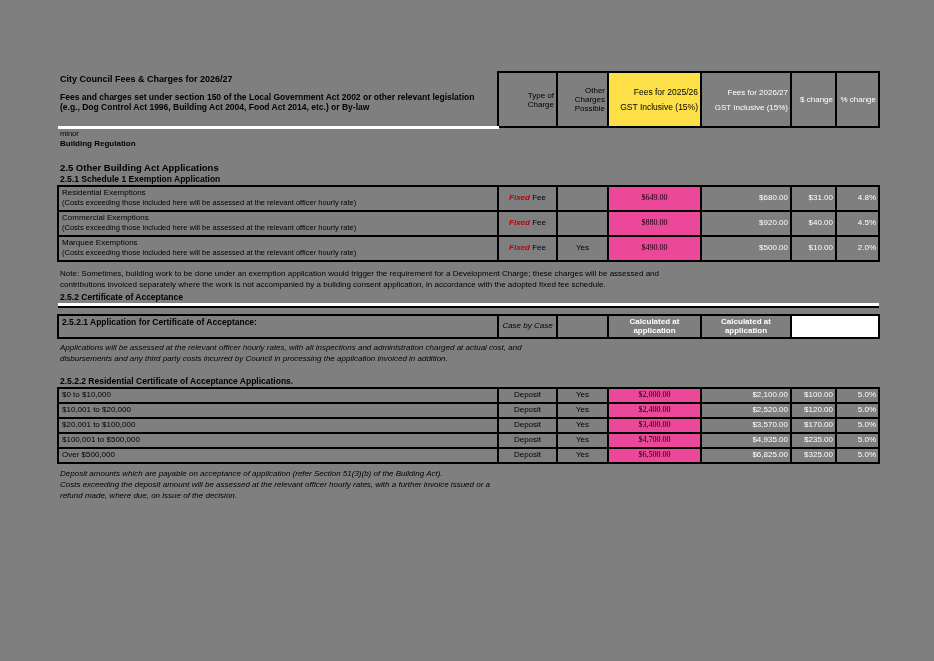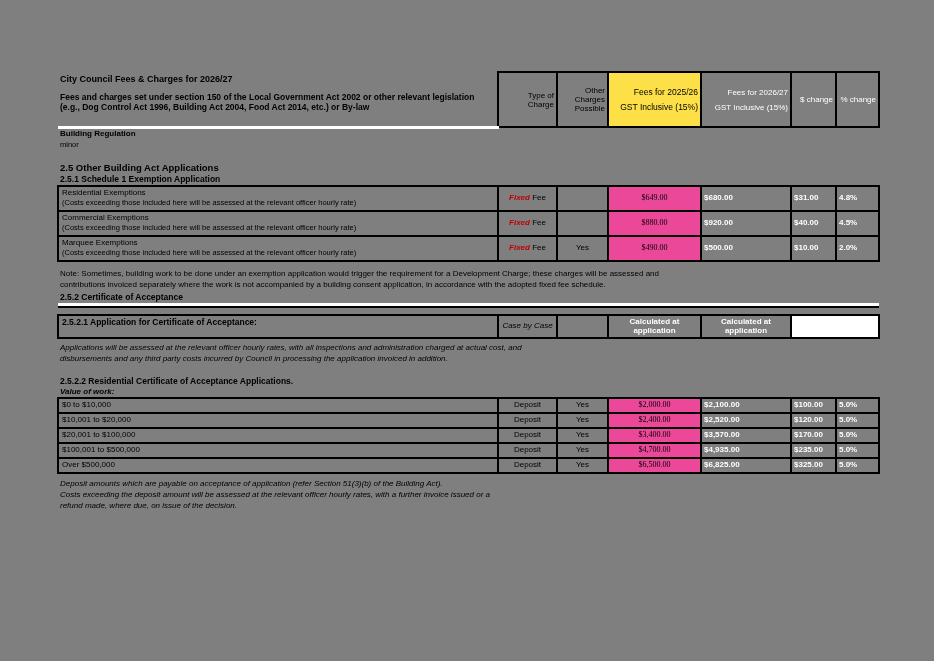--- a/index.html
+++ b/index.html
@@ -41,21 +41,21 @@
   .rule-white{height:3px;background:#fff;}
   .rule-black{height:2px;background:#000;}
 
   
   tr.drow td{border:2px solid #000;}
   td.desc-cell{vertical-align:top;padding:1px 3px;}
   .row-name{font-size:8px;line-height:10px;}
   .row-note{font-size:7.5px;line-height:9px;}
   td.center{text-align:center;}
   td.fee25{background:#ec4899;text-align:center;font-size:8px;font-family:Liberation Serif, serif;}
-  td.fee26,td.dchg,td.pchg{color:#fff;font-weight:bold;text-align:left;font-size:8px;}
+  td.fee26,td.dchg,td.pchg{color:#fff;font-weight:normal;text-align:right;font-size:8px;}
   .fixed-red{color:#c00000;font-weight:bold;font-style:italic;}
   .type-txt{font-size:8px;}
   tr.exrow td{height:21px;}
   tr.vrow td{height:11px;}
   td.calc-cell{color:#fff;font-weight:bold;text-align:center;font-size:8px;line-height:9px;}
   td.white-blank{background:#ffffff;border:2px solid #000;}
   .case-italic{font-style:italic;font-size:8px;}
   .coa-name{font-weight:bold;font-size:8.5px;}
   .vow-txt{font-weight:bold;font-style:italic;font-size:8px;line-height:10px;}
   td.sp{border:none;}
@@ -90,27 +90,27 @@
       <td class="colhead wtxt">
         <div>Fees for 2026/27</div>
         <div class="gap6"></div>
         <div>GST Inclusive (15%)</div>
       </td>
       <td class="colhead wtxt">$ change</td>
       <td class="colhead wtxt">% change</td>
     </tr>
 
     <tr>
+        <td colspan="7" class="sp" style="height:10px">
+      <span class="minor-txt">minor</span>
+    </td>
+      </tr>
+    <tr>
         <td colspan="7" class="sp" style="height:11px">
       <span class="cat-txt">Building Regulation</span>
-    </td>
-      </tr>
-    <tr>
-        <td colspan="7" class="sp" style="height:10px">
-      <span class="minor-txt">minor</span>
     </td>
       </tr>
     <tr>
         <td colspan="7" class="sp" style="height:12px"></td>
       </tr>
 
     <tr>
         <td colspan="7" class="sp" style="height:12px">
       <span class="s25-head">2.5 Other Building Act Applications</span>
     </td>
@@ -205,25 +205,20 @@
       </tr>
     <tr>
         <td colspan="7" class="sp" style="height:12px"></td>
       </tr>
 
     <tr>
         <td colspan="7" class="sp" style="height:11px">
       <span class="s-sub-head">2.5.2.2 Residential Certificate of Acceptance Applications.</span>
     </td>
       </tr>
-    <tr>
-        <td colspan="7" class="sp underlined" style="height:10px">
-      <span class="vow-txt">Value of work:</span>
-    </td>
-      </tr>
 
     <tr class="drow vrow">
       <td class="desc-cell"><span class="row-name">$0 to $10,000</span></td>
       <td class="center">Deposit</td>
       <td class="center">Yes</td>
       <td class="fee25">$2,000.00</td>
       <td class="fee26">$2,100.00</td>
       <td class="dchg">$100.00</td>
       <td class="pchg">5.0%</td>
     </tr>

